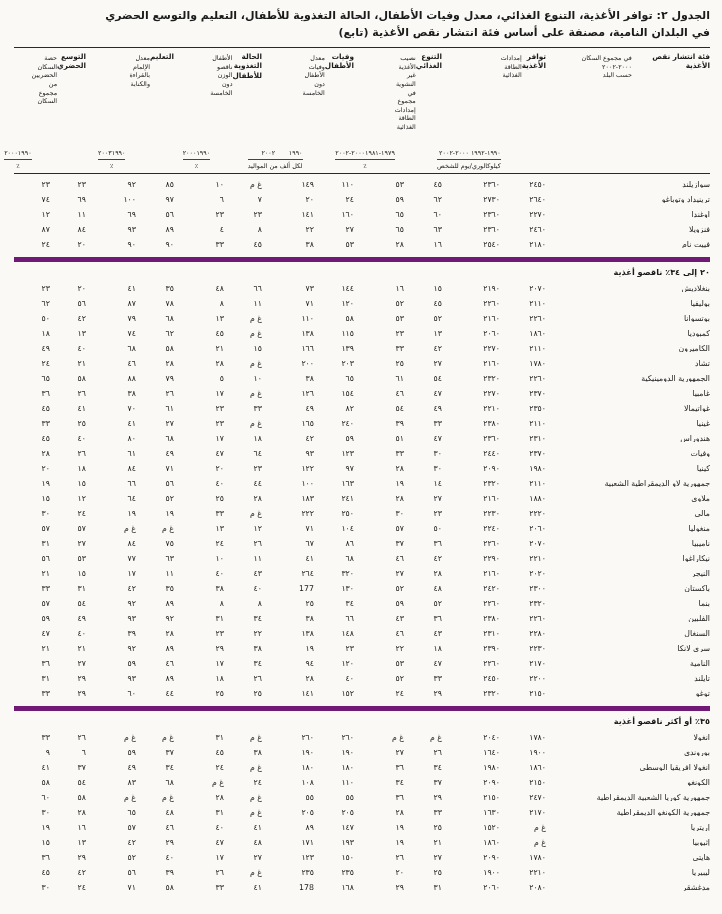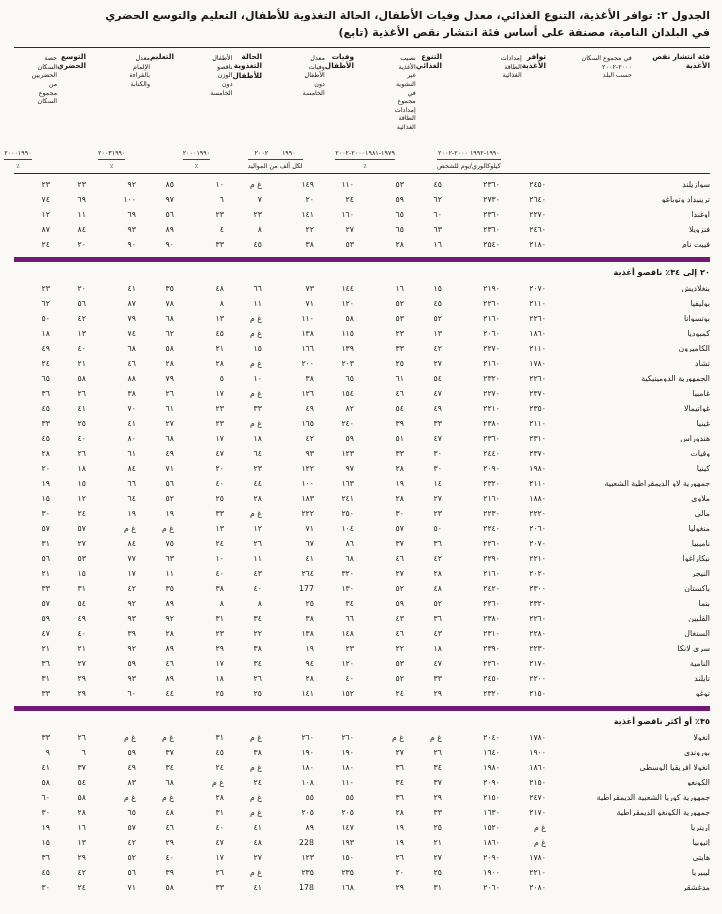--- a/index.html
+++ b/index.html
@@ -21,21 +21,21 @@
   .hb1{grid-column:3/5;}
   .hb2{grid-column:6/8;}
   .hb3{grid-column:9/11;}
   .hb4{grid-column:12/14;}
   .hb5{grid-column:15/17;}
   .hb6{grid-column:18/20;}
   .htitle{font-weight:bold;font-size:7.3px;line-height:1.3;}
   .hdesc{font-size:6.4px;line-height:1.35;white-space:pre-line;margin-top:2px;text-align:right;}
   .hbottom{margin-top:auto;}
   .years{display:flex;font-size:6.4px;border-bottom:1px solid #444;padding-bottom:2px;margin-bottom:2px;}
-  .years span{flex:1 1 0;text-align:center;white-space:nowrap;}
+  .years span{flex:1 1 0;white-space:nowrap;}
   .unit{font-size:6.4px;text-align:center;white-space:nowrap;}
 
   .tbody{padding-top:3px;}
   .row{display:grid;grid-template-columns:var(--cols);align-items:center;height:15px;}
   .c{font-size:7.8px;line-height:1;}
   .c.name{white-space:nowrap;overflow:hidden;}
   .c.num{text-align:right;white-space:nowrap;}
   .group-header{border-top:5px solid #701a75;margin-top:5px;padding:5px 0 4px;
     font-weight:bold;font-size:8.2px;text-align:right;}
 </style>
@@ -992,21 +992,21 @@
       <div class="row">
         <div class="c name">إثيوبيا</div>
         <div class="c sp"></div>
         <div class="c num">غ م</div>
         <div class="c num">١٨٦٠</div>
         <div class="c sp"></div>
         <div class="c num">٢١</div>
         <div class="c num">١٩</div>
         <div class="c sp"></div>
         <div class="c num">١٩٣</div>
-        <div class="c num">228</div>
+        <div class="c num">١٧١</div>
         <div class="c sp"></div>
         <div class="c num">٤٨</div>
         <div class="c num">٤٧</div>
         <div class="c sp"></div>
         <div class="c num">٢٩</div>
         <div class="c num">٤٢</div>
         <div class="c sp"></div>
         <div class="c num">١٣</div>
         <div class="c num">١٥</div>
       </div>

